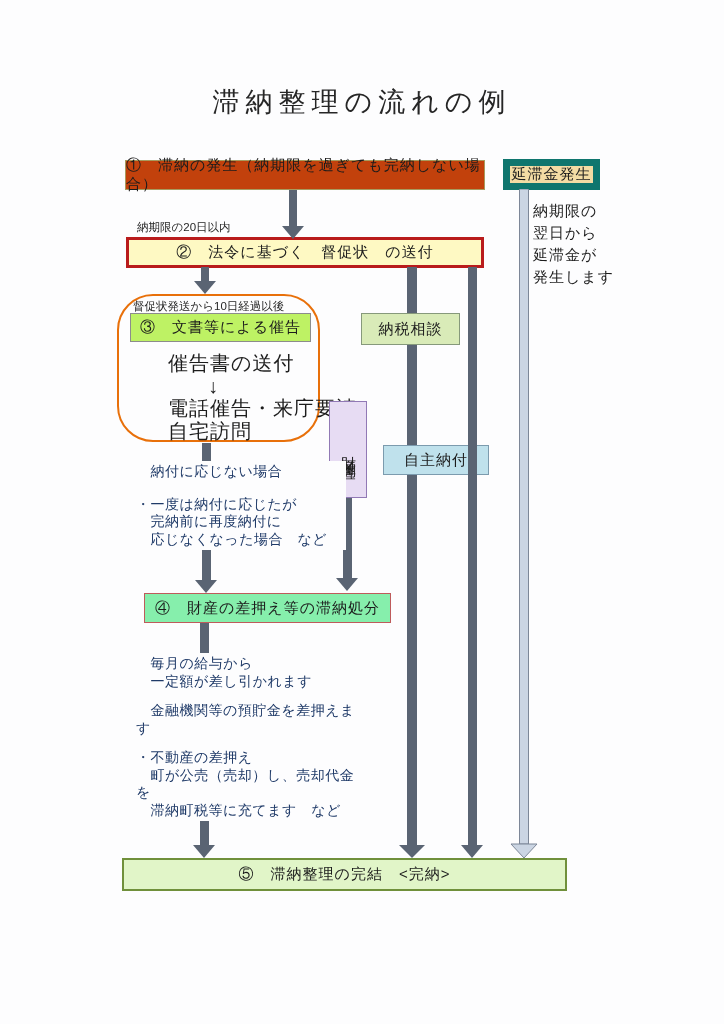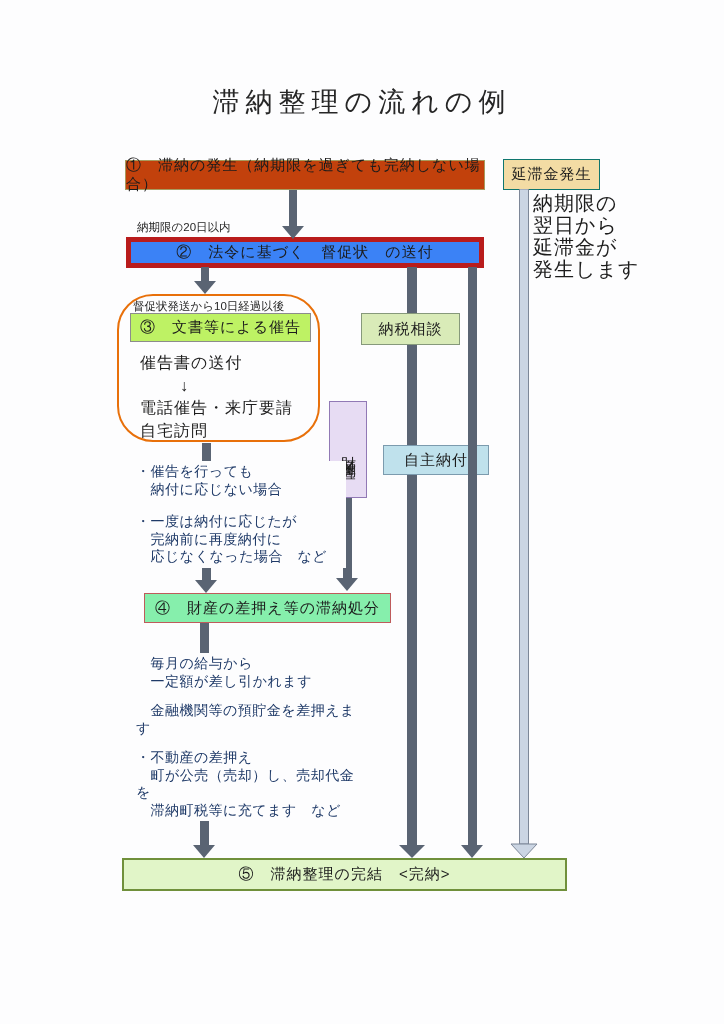--- a/index.html
+++ b/index.html
@@ -12,40 +12,40 @@
   .abs{position:absolute;}
   .page-title{
     left:0;top:84px;width:724px;text-align:center;
     font-size:27px;letter-spacing:6px;color:#262626;
   }
   .box{
     position:absolute;display:flex;align-items:center;justify-content:center;
     font-size:15px;box-sizing:border-box;letter-spacing:1px;
   }
   .step1{left:125px;top:160px;width:360px;height:30px;background:#c2410c;border:1px solid #a89b5e;}
-  .step2{left:126px;top:237px;width:358px;height:31px;background:#3b82f6;border:5px solid #b91c1c;}
-  .penalty{left:503px;top:159px;width:97px;height:31px;background:#f3dca4;border:1px solid #0f766e;}
+  .step2{left:126px;top:237px;width:358px;height:31px;background:#fef9c3;border:3px solid #b91c1c;}
+  .penalty{left:503px;top:159px;width:97px;height:31px;background:#f3dca4;border:7px solid #0f766e;}
   .round-group{
     left:117px;top:294px;width:203px;height:148px;box-sizing:border-box;
     border:2px solid #e8700a;border-radius:36px;background:#fdfdfe;z-index:1;
   }
   .step3{left:130px;top:313px;width:181px;height:29px;background:#bef264;border:1px solid #8c8c8c;z-index:2;}
   .consult{left:361px;top:313px;width:99px;height:32px;background:#d9ebb8;border:1px solid #86997b;z-index:2;}
   .invest{left:329px;top:401px;width:38px;height:97px;background:#e7dcf3;border:1px solid #9179b5;z-index:2;}
   .invest .vtext{writing-mode:vertical-rl;letter-spacing:3px;font-size:15px;}
   .voluntary{left:383px;top:445px;width:106px;height:30px;background:#bfe1ec;border:1px solid #7c9bae;z-index:2;}
   .step4{left:144px;top:593px;width:247px;height:30px;background:#86efac;border:1px solid #be5b5b;z-index:2;}
   .step5{left:122px;top:858px;width:445px;height:33px;background:#e1f5c8;border:2px solid #70903b;z-index:2;}
   .small-label{position:absolute;font-size:11.5px;color:#262626;z-index:2;}
   .s3-details{
-    position:absolute;left:140px;top:352px;font-size:16px;line-height:22.5px;
+    position:absolute;left:168px;top:352px;font-size:20px;line-height:22.5px;
     letter-spacing:1px;z-index:2;
   }
   .s3-details .arrow-line{padding-left:40px;}
-  .penalty-note{position:absolute;left:533px;top:192px;font-size:20px;line-height:22px;letter-spacing:1px;z-index:2;}
+  .penalty-note{position:absolute;left:533px;top:200px;font-size:15px;line-height:22px;letter-spacing:1px;z-index:2;}
   .notes{
     position:absolute;left:136px;background:#fdfdfe;z-index:2;
     font-size:14px;line-height:17.5px;color:#1f3a68;letter-spacing:0.5px;
     padding:2px 6px 2px 0;
   }
   .notes-mid{top:461px;width:204px;}
   .notes-bottom{top:653px;width:230px;}
   .notes p{margin:0 0 15px 0;}
   .notes p:last-child{margin-bottom:0;}
   .notes-bottom p{margin-bottom:12px;}
@@ -117,21 +117,20 @@
   <div class="box consult">納税相談</div>
 
   <div class="box invest">
     <span class="vtext">財産調査</span>
   </div>
 
   <div class="box voluntary">自主納付</div>
 
   <div class="notes notes-mid">
     <p>
-      <span style="display:block">・催告を行っても</span>
       <span style="display:block">　納付に応じない場合</span>
     </p>
     <p>
       <span style="display:block">・一度は納付に応じたが</span>
       <span style="display:block">　完納前に再度納付に</span>
       <span style="display:block">　応じなくなった場合　など</span>
     </p>
   </div>
 
   <div class="box step4">④　財産の差押え等の滞納処分</div>

